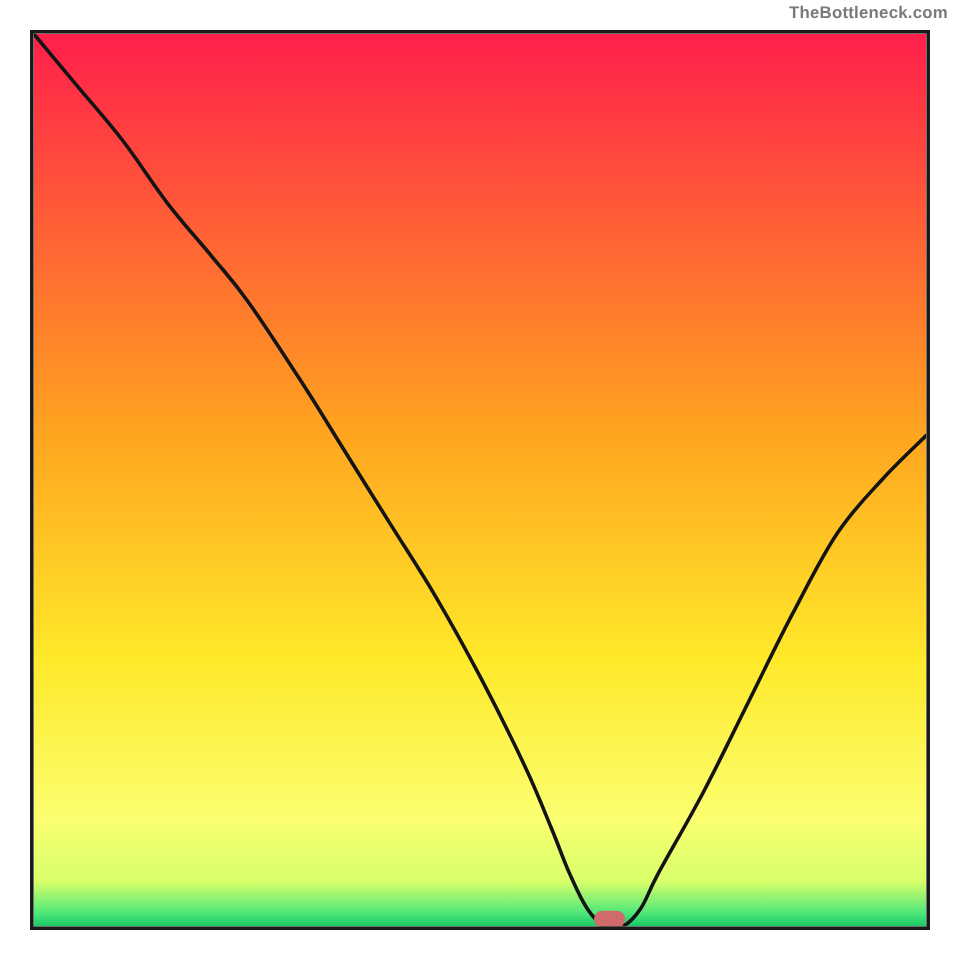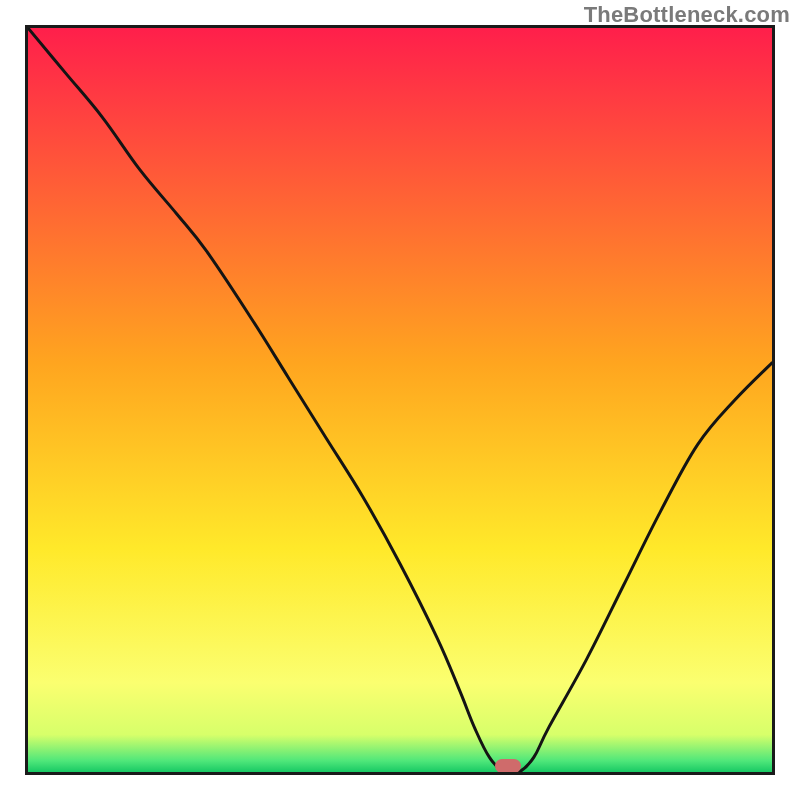--- a/index.html
+++ b/index.html
@@ -13,21 +13,21 @@
   .container {
     position: relative;
     width: 800px;
     height: 800px;
   }
   .watermark {
     position: absolute;
     top: 2px;
     right: 10px;
     font-family: Arial, Helvetica, sans-serif;
-    font-size: 22px;
+    font-size: 14px;
     font-weight: 600;
     color: #7a7a7a;
     letter-spacing: 0.2px;
     z-index: 3;
   }
   .plot-frame {
     position: absolute;
     left: 25px;
     top: 25px;
     width: 750px;

